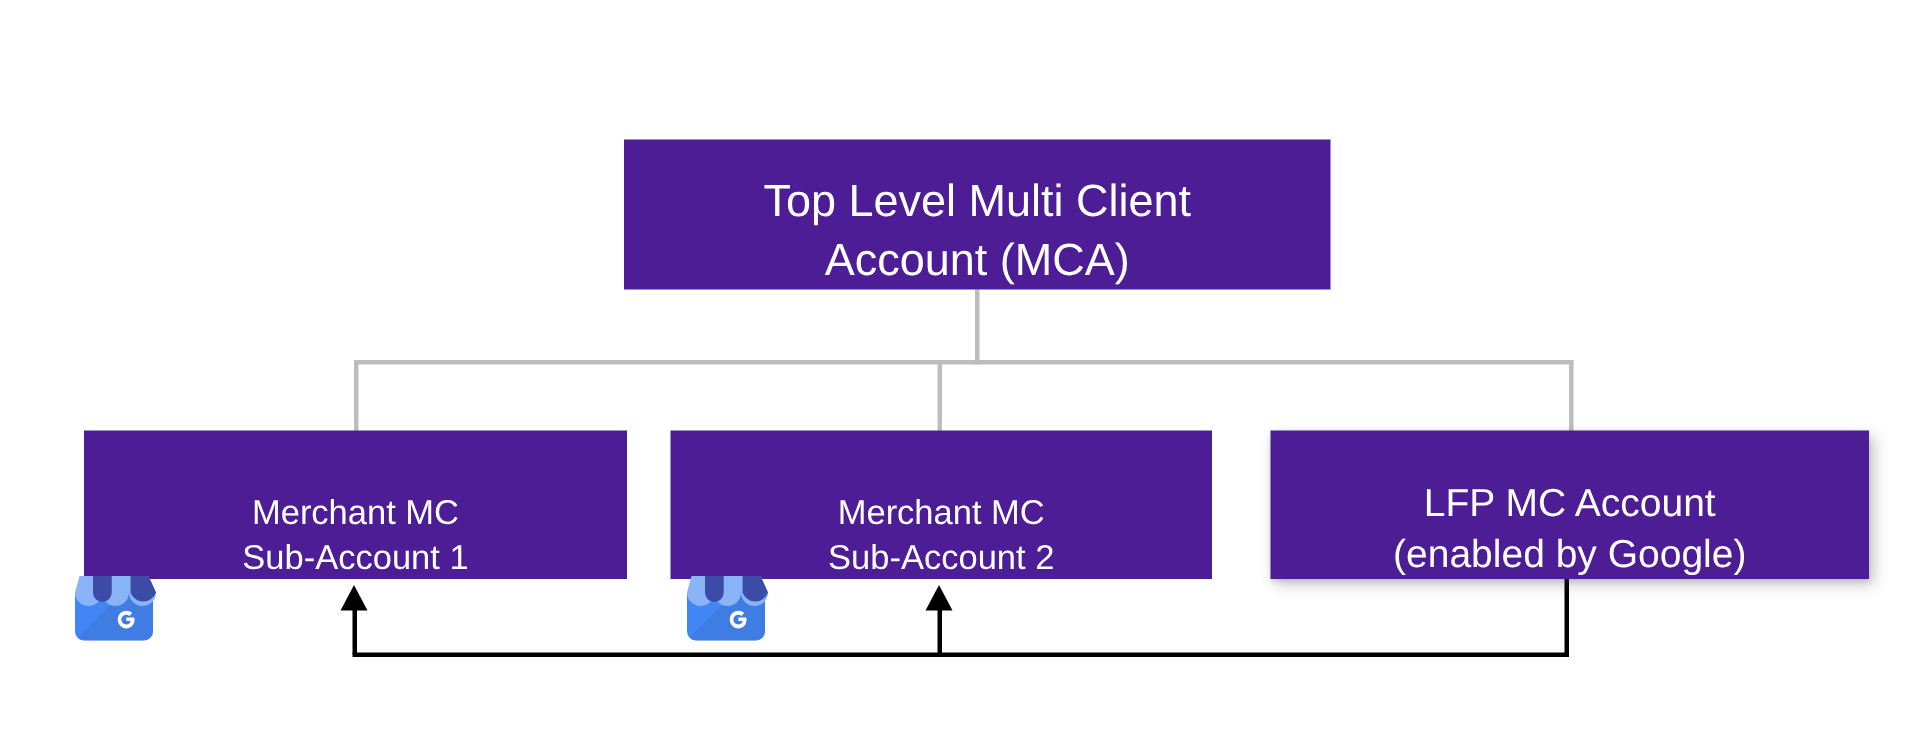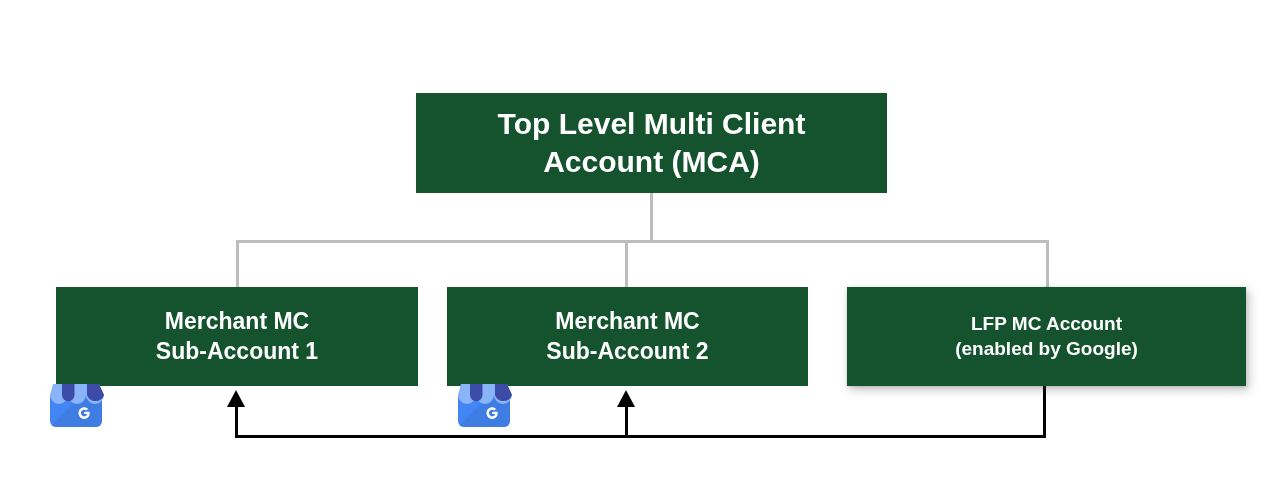--- a/index.html
+++ b/index.html
@@ -17,29 +17,28 @@
     width: 1286px;
     height: 501px;
     background: #ffffff;
     overflow: hidden;
   }
 
   
   .node {
     position: absolute;
     box-sizing: border-box;
-    background: #14532d;
+    background: #4c1d95;
     color: #ffffff;
     display: flex;
-    align-items: center;
+    align-items: flex-end;
     justify-content: center;
     text-align: center;
     line-height: 1.28;
     z-index: 5;
-    font-weight: bold;
   }
   .node-label {
     display: block;
     white-space: pre-line;
     padding: 0 10px;
   }
 
   #node-mca {
     left: 416px;
     top: 93px;
@@ -59,21 +58,21 @@
     top: 287px;
     width: 361px;
     height: 99px;
     font-size: 23px;
   }
   #node-lfp {
     left: 847px;
     top: 287px;
     width: 399px;
     height: 99px;
-    font-size: 19px;
+    font-size: 26px;
     box-shadow: 3px 4px 9px rgba(60,64,67,0.30), 0 1px 3px rgba(60,64,67,0.18);
   }
 
   
   .gline {
     position: absolute;
     background: #bdbdbd;
     z-index: 1;
   }
   .gline-v { width: 3px; }

